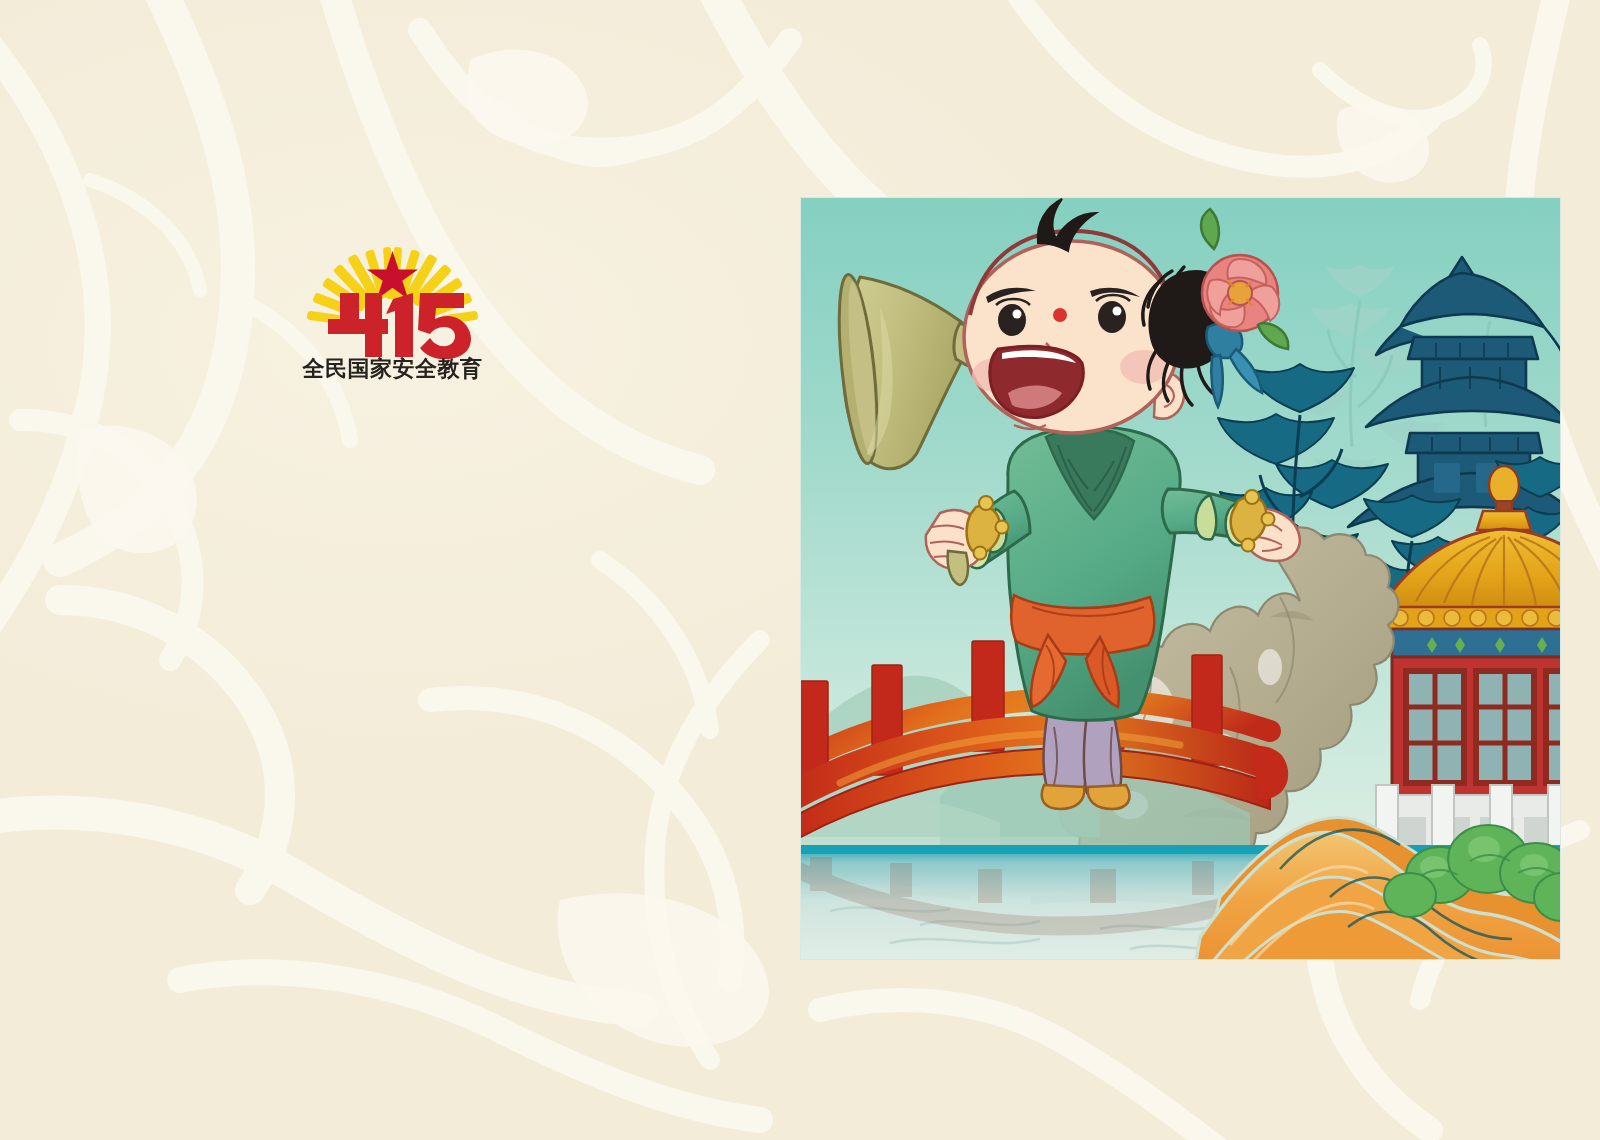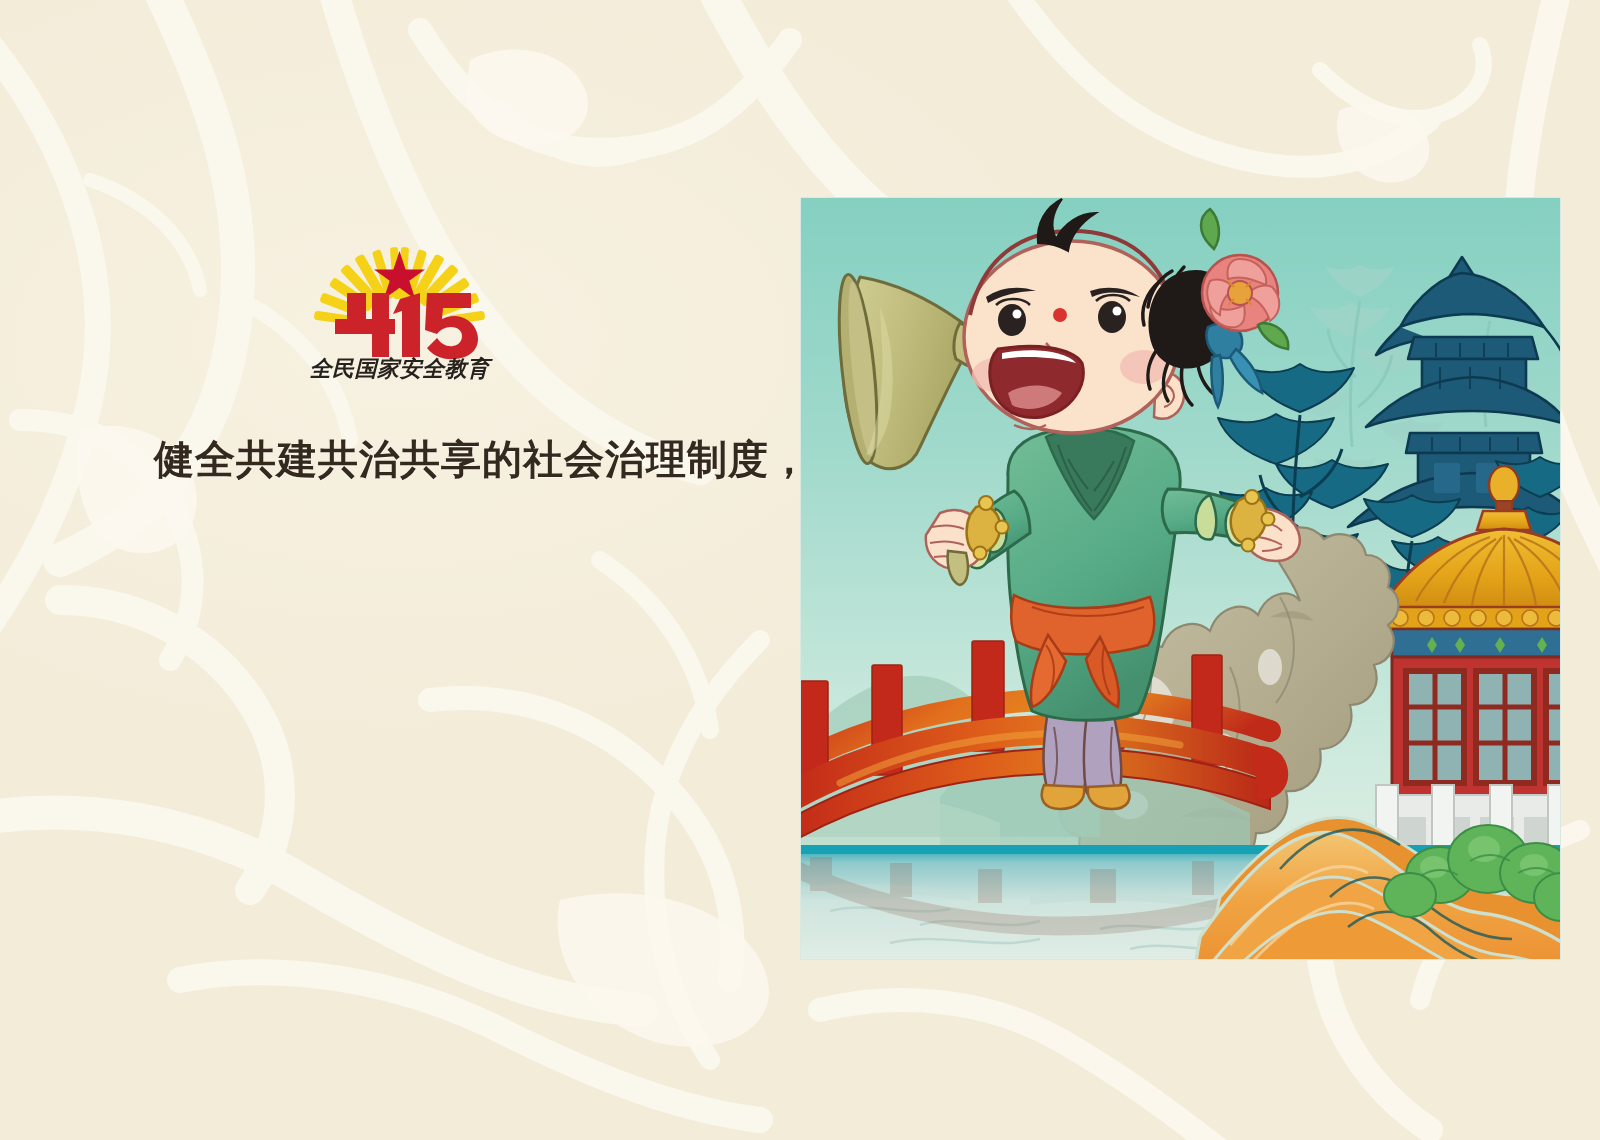--- a/index.html
+++ b/index.html
@@ -11,21 +11,21 @@
   #stage{position:relative;width:1600px;height:1140px;overflow:hidden;background:#f3ecd9;}
 
   
   .bg-wrap{position:absolute;inset:0;overflow:hidden;}
   .bg-base{position:absolute;inset:0;background:
       radial-gradient(ellipse 1200px 700px at 25% 30%, #f7f1e1 0%, #f3ecd9 60%),
       linear-gradient(160deg,#f5eeda 0%,#f1e9d4 100%);}
   .bg-svg{position:absolute;inset:0;}
 
   
-  #logo{position:absolute;left:292px;top:235px;width:215px;height:145px;font-style:italic;}
+  #logo{position:absolute;left:285px;top:235px;width:215px;height:145px;}
   #logo svg{display:block;width:215px;height:145px;}
 
   
   #slogan{
     position:absolute;left:70px;top:432px;width:700px;
     color:#33291f;
     font-size:40px;line-height:1.38;font-weight:bold;
     letter-spacing:1px;
     text-shadow:0 1px 0 rgba(255,255,255,.55);
   }
@@ -142,21 +142,20 @@
         <path d="M108,64 L128,58 L128,122 L110,122 L110,76 L101,79 Z"></path>
 
         <path d="M135,58 L179,58 L179,73 L151,73 L150,84 C156,81 163,80 169,82 C180,85 186,95 186,104 C186,115 177,123 163,124 C151,125 141,121 135,113 L145,103 C149,109 155,112 161,111 C167,110 170,106 170,101 C170,96 166,92 159,92 C153,92 148,95 145,99 L133,95 Z"></path>
       </g>
 
       <text x="107.5" y="141" text-anchor="middle" font-family="'Liberation Sans','DejaVu Sans',sans-serif" font-size="22" font-weight="bold" fill="#26221d" letter-spacing="0.5">全民国家安全教育</text>
     </svg>
   </div>
 
   <div id="slogan">
-    <span class="ln ind">健全共建共治共享的社会治理制度，</span>
   </div>
 
   <div id="panel">
     <svg viewBox="0 0 761 763">
       <defs>
         <linearGradient id="sky" x1="0" y1="0" x2="0" y2="1">
           <stop offset="0%" stop-color="#85d0c1"></stop>
           <stop offset="35%" stop-color="#a2dacc"></stop>
           <stop offset="65%" stop-color="#c6e7db"></stop>
           <stop offset="88%" stop-color="#ddeee3"></stop>

